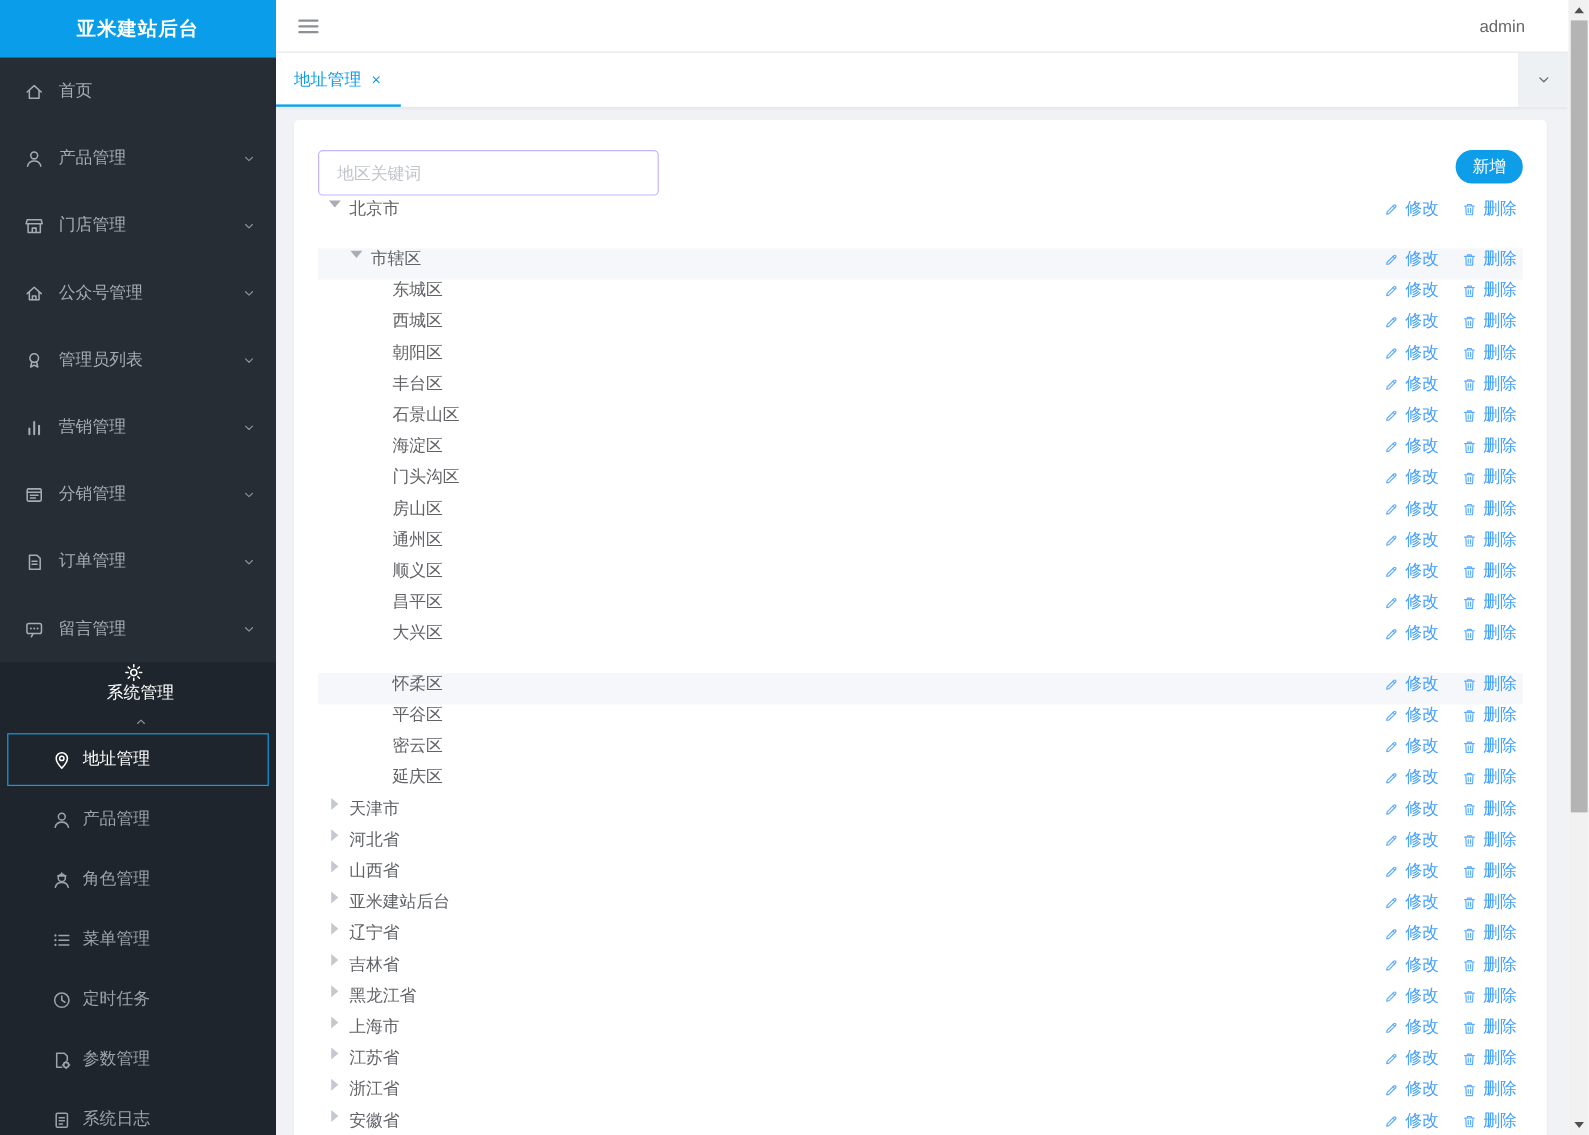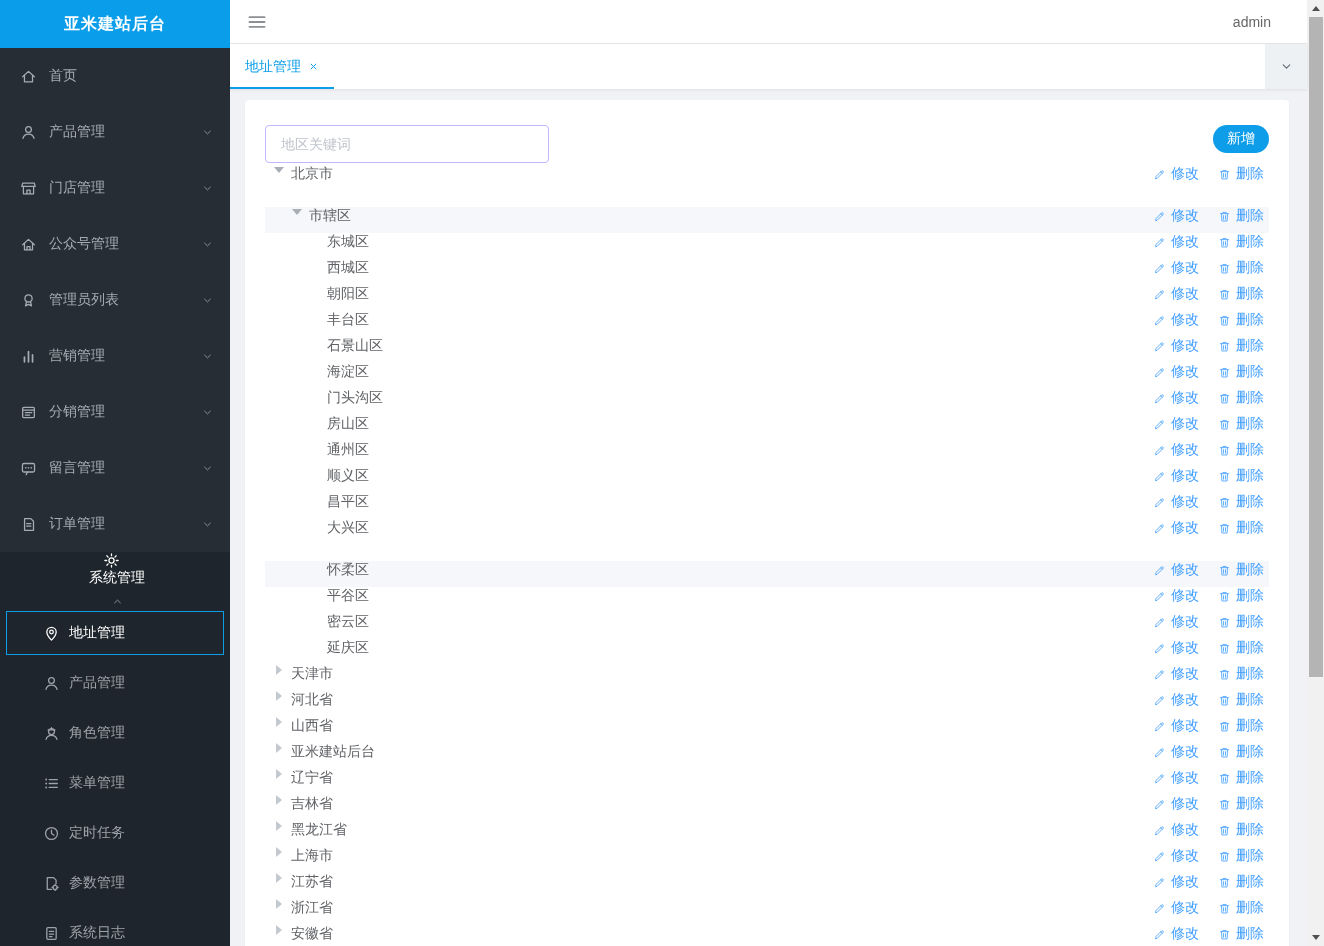--- a/index.html
+++ b/index.html
@@ -164,37 +164,37 @@
             <path d="M2.5 5.8h11"></path>
             <path d="M5 8.2h6M5 10.4h4"></path>
           </svg>
           <span class="mi-label">分销管理</span>
           <svg class="icn chev" viewBox="0 0 16 16">
             <path d="M4.5 6.3 8 9.7l3.5-3.4"></path>
           </svg>
         </div>
         <div class="menu-item">
           <svg class="icn" viewBox="0 0 16 16">
+            <path d="M4.3 2.5h5.9l2.5 2.5v8.5H4.3z"></path>
+            <path d="M6.3 7.2h3.9M6.3 9.6h3.9"></path>
+          </svg>
+          <span class="mi-label">订单管理</span>
+          <svg class="icn chev" viewBox="0 0 16 16">
+            <path d="M4.5 6.3 8 9.7l3.5-3.4"></path>
+          </svg>
+        </div>
+        <div class="menu-item">
+          <svg class="icn" viewBox="0 0 16 16">
             <rect x="2.3" y="3.3" width="11.4" height="8" rx="1.4"></rect>
             <path d="M5.8 13.8l1.3-2.5"></path>
             <circle cx="5.4" cy="7.3" r=".8" fill="currentColor" stroke="none"></circle>
             <circle cx="8" cy="7.3" r=".8" fill="currentColor" stroke="none"></circle>
             <circle cx="10.6" cy="7.3" r=".8" fill="currentColor" stroke="none"></circle>
           </svg>
           <span class="mi-label">留言管理</span>
-          <svg class="icn chev" viewBox="0 0 16 16">
-            <path d="M4.5 6.3 8 9.7l3.5-3.4"></path>
-          </svg>
-        </div>
-        <div class="menu-item">
-          <svg class="icn" viewBox="0 0 16 16">
-            <path d="M4.3 2.5h5.9l2.5 2.5v8.5H4.3z"></path>
-            <path d="M6.3 7.2h3.9M6.3 9.6h3.9"></path>
-          </svg>
-          <span class="mi-label">订单管理</span>
           <svg class="icn chev" viewBox="0 0 16 16">
             <path d="M4.5 6.3 8 9.7l3.5-3.4"></path>
           </svg>
         </div>
         <div class="menu-section">
           <div class="menu-item active">
             <svg class="icn" viewBox="0 0 16 16">
               <circle cx="8" cy="8" r="2.4"></circle>
               <path d="M8 1.8v1.7M8 12.5v1.7M14.2 8h-1.7M3.5 8H1.8M12.4 3.6l-1.2 1.2M4.8 11.2l-1.2 1.2M12.4 12.4l-1.2-1.2M4.8 4.8 3.6 3.6"></path>
             </svg>

